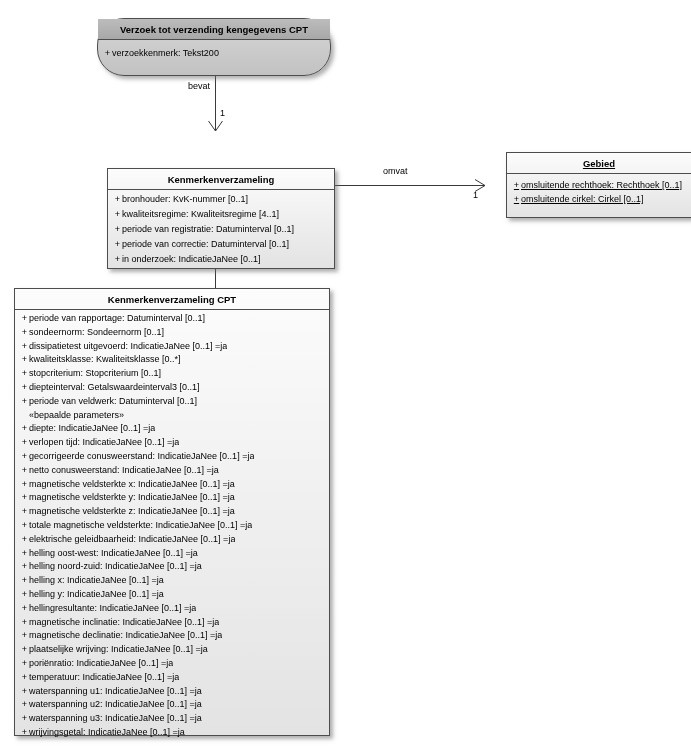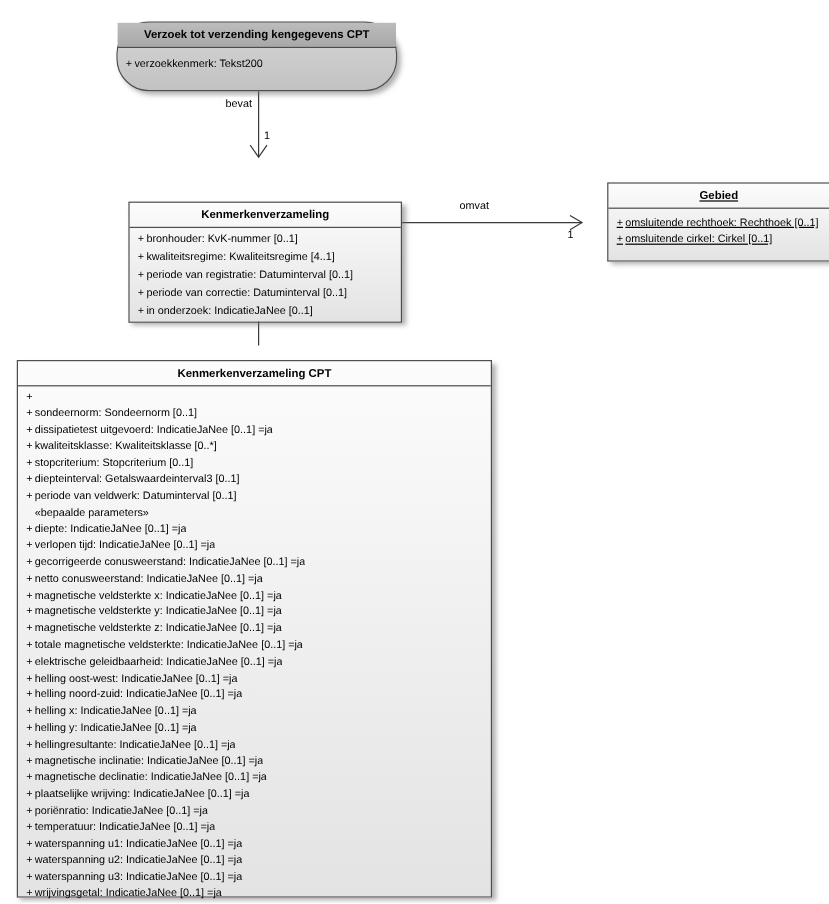--- a/index.html
+++ b/index.html
@@ -116,27 +116,28 @@
         <span class="vis">+</span>
         <span class="attr-text">omsluitende rechthoek: Rechthoek [0..1]</span>
       </div>
         <div class="attr-row">
         <span class="vis">+</span>
         <span class="attr-text">omsluitende cirkel: Cirkel [0..1]</span>
       </div>
       </div>
   </div>
 
-  <div class="class-box compact" style="left:14px; top:300px; width:396px; height:448px;">
+  <div class="class-box compact" style="left:14px; top:288px; width:316px; height:448px;">
     <div class="class-header">Kenmerkenverzameling CPT</div>
     <div class="class-attrs" style="padding-top:2px;">
       <div>
 
       <div class="attr-row">
           <span class="vis">+</span>
+          <span class="attr-text">periode van rapportage: Datuminterval [0..1]</span>
         </div>
           <div class="attr-row">
           <span class="vis">+</span>
           <span class="attr-text">sondeernorm: Sondeernorm [0..1]</span>
         </div>
           <div class="attr-row">
           <span class="vis">+</span>
           <span class="attr-text">dissipatietest uitgevoerd: IndicatieJaNee [0..1] =ja</span>
         </div>
           <div class="attr-row">

